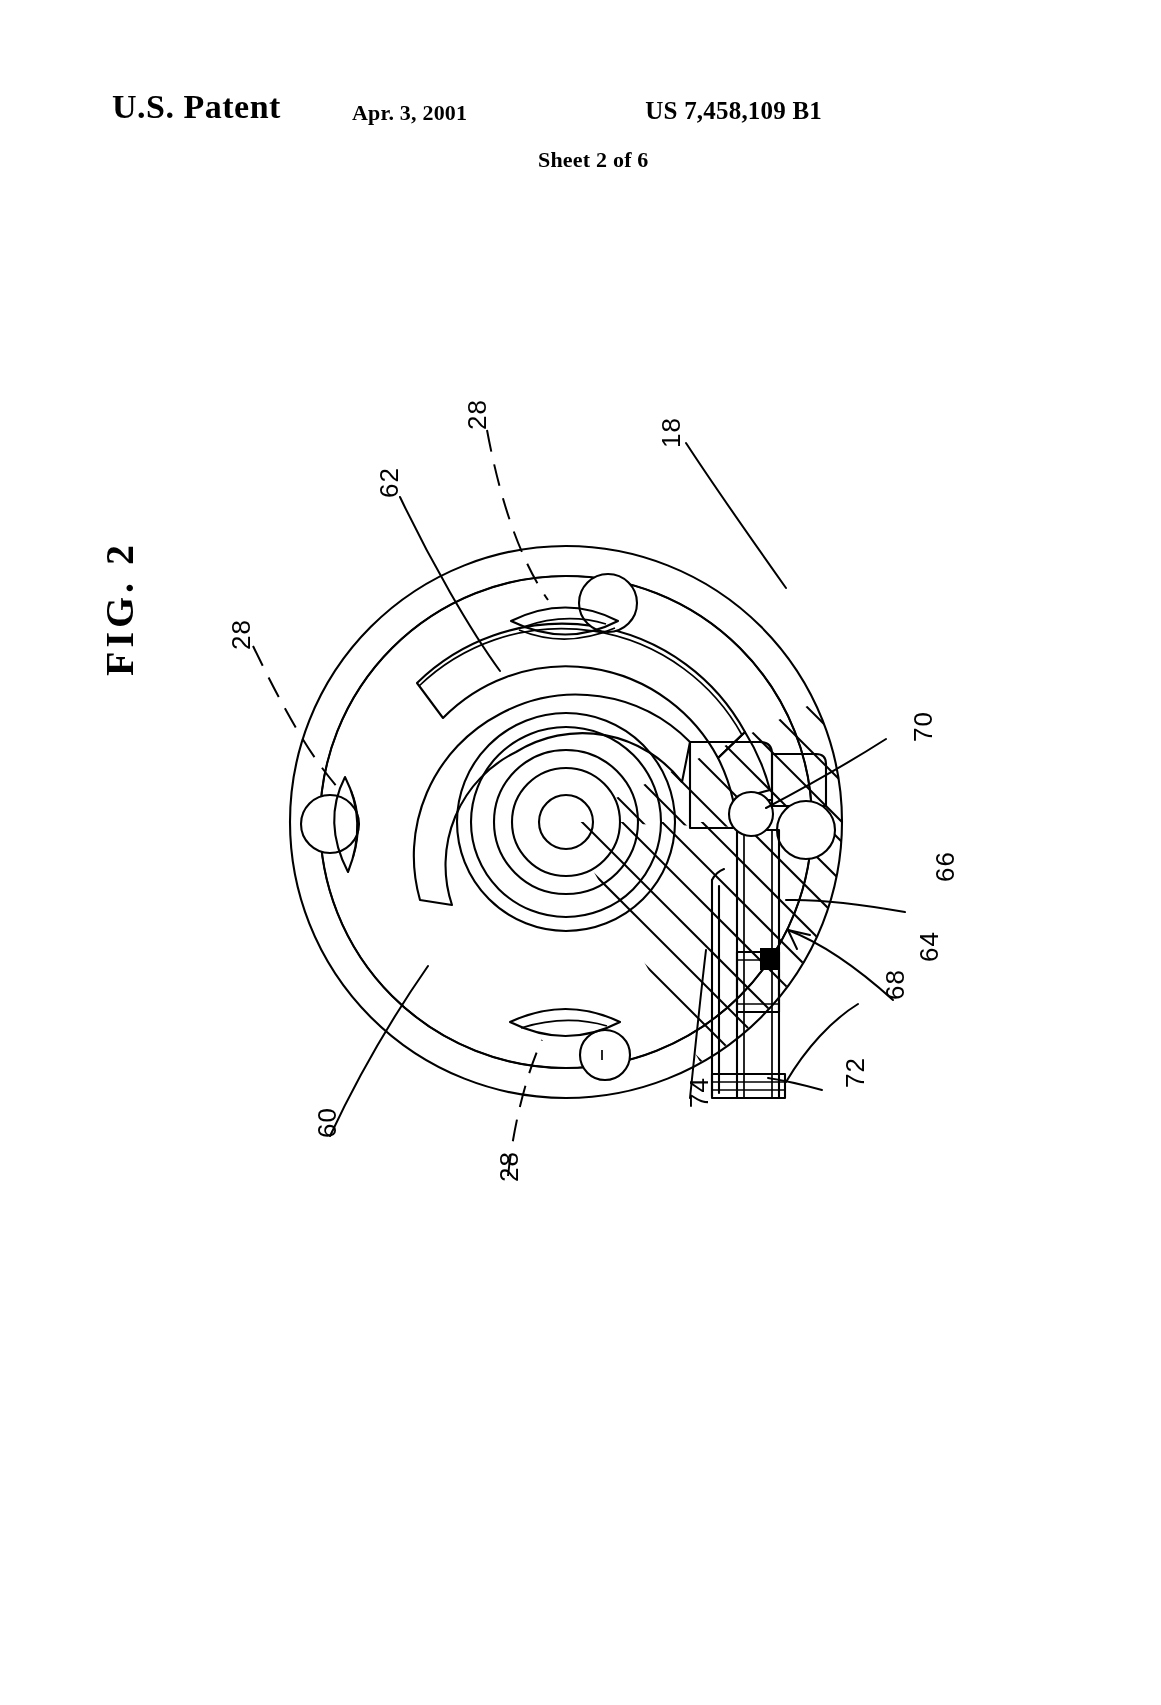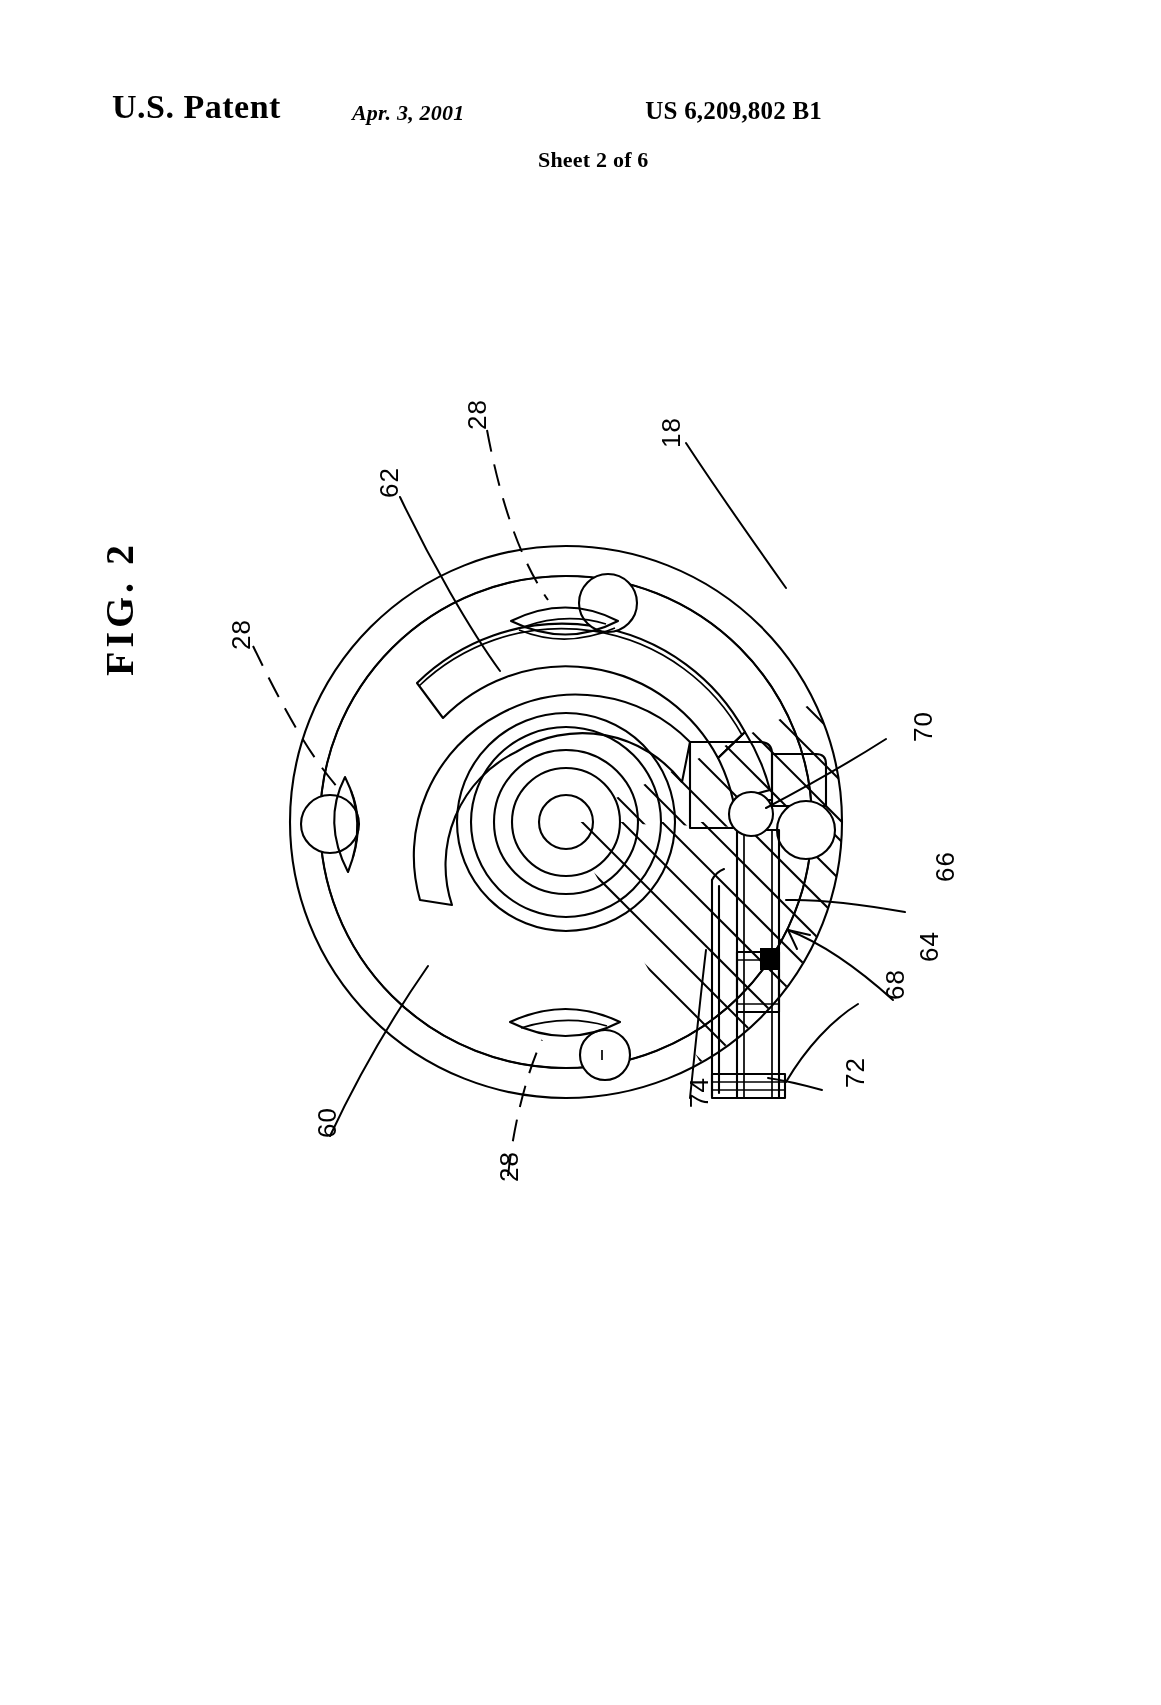--- a/index.html
+++ b/index.html
@@ -6,21 +6,21 @@
   body{
     width:1161px;height:1705px;position:relative;overflow:hidden;
     font-family:"Liberation Serif", serif;color:#000;
   }
   #sheet{position:absolute;inset:0;background:#fff;}
 
   
   .hdr{position:absolute;top:92px;left:0;width:930px;height:48px;}
   .hdr span{position:absolute;white-space:nowrap;font-weight:bold;color:#000;}
   .hdr-title{left:112px;top:-4px;font-size:34px;letter-spacing:.5px;}
-  .hdr-date{left:352px;top:8px;font-size:22px;letter-spacing:.2px;font-style:italic;}
+  .hdr-date{left:352px;top:8px;font-size:22px;letter-spacing:.2px;}
   .hdr-sheet{left:538px;top:8px;font-size:22px;letter-spacing:.2px;margin-top:47px;}
   .hdr-pat{right:108px;top:5px;font-size:25px;letter-spacing:.2px;}
 
   
   .figlabel{
     position:absolute;left:96px;top:676px;
     font-size:40px;font-weight:bold;letter-spacing:4px;white-space:nowrap;
     transform:rotate(-90deg);transform-origin:left top;
   }
 
@@ -45,21 +45,21 @@
 </style>
 </head>
 <body>
 
 <div id="sheet">
 
   <div class="hdr">
     <span class="hdr-title">U.S. Patent</span>
     <span class="hdr-date">Apr. 3, 2001</span>
     <span class="hdr-sheet">Sheet 2 of 6</span>
-    <span class="hdr-pat">US 6,209,802 B1</span>
+    <span class="hdr-pat">US 7,458,109 B1</span>
   </div>
 
   <div class="figlabel">FIG. 2</div>
 
   <svg id="fig" viewBox="0 0 1161 1705">
 
     <defs>
       <clipPath id="bodyClip">
         <circle cx="566" cy="822" r="276"></circle>
       </clipPath>

